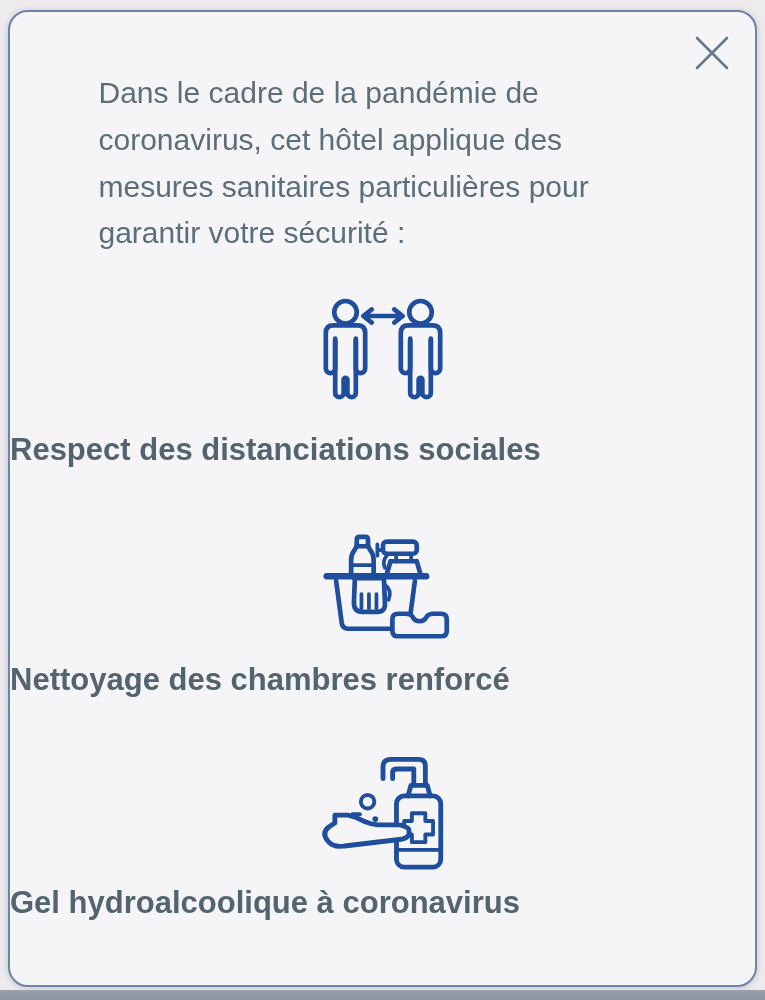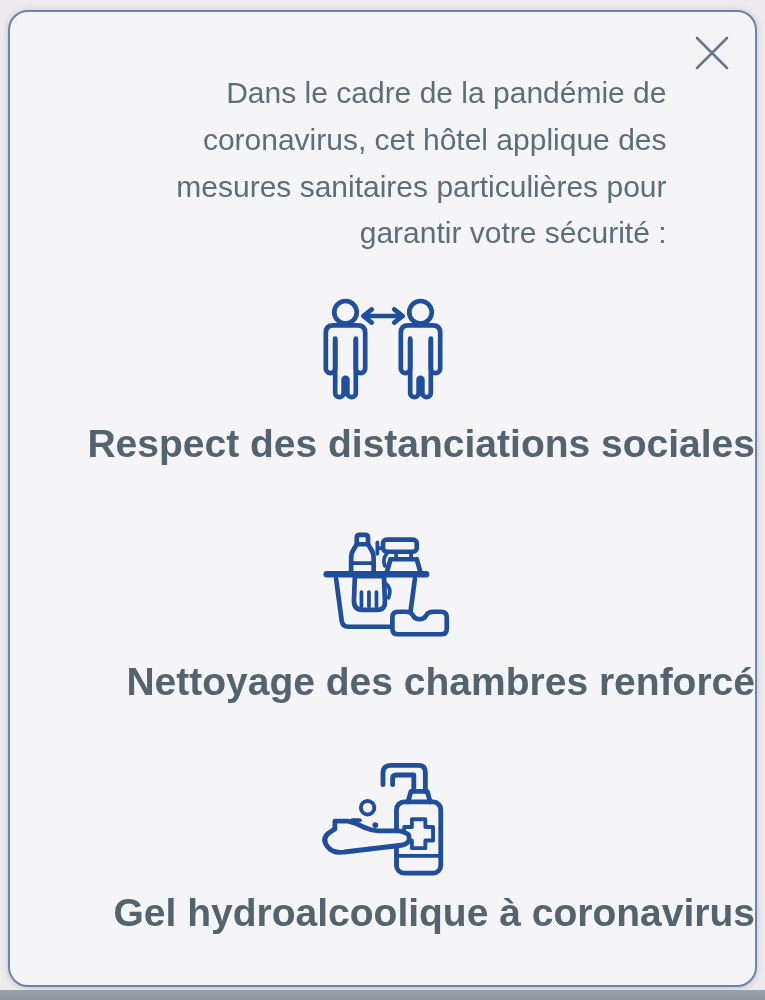--- a/index.html
+++ b/index.html
@@ -16,21 +16,21 @@
     position: absolute; left: 0; right: 0; bottom: 0; height: 10px;
     background: linear-gradient(#9aa1ab, var(--bottom-strip, #8e95a0));
   }
   .modal {
     position: absolute;
     top: 10px; left: 8px; right: 8px; bottom: 13px;
     background: var(--modal-bg, #f5f4f6);
     border: 2px solid var(--border-blue, #6d83a8);
     border-radius: 20px;
     box-shadow: 0 1px 6px rgba(60,70,90,0.25);
-    text-align: right;
+    text-align: left;
     box-sizing: border-box;
   }
   .close-btn {
     position: absolute; top: 16px; right: 18px;
     width: 50px; height: 50px;
     background: transparent; border: none; padding: 2px;
     cursor: pointer;
   }
   .close-btn svg { display: block; }
   .close-btn path {
@@ -55,26 +55,26 @@
   .m2 .ic { margin-top: 50px; }
   .m3 .ic { margin-top: 42px; }
   .ic .st {
     stroke: currentColor; fill: none;
     stroke-width: 5; stroke-linecap: round; stroke-linejoin: round;
   }
   .ic .st4 { stroke-width: 4; }
   .ic .bgfill { fill: var(--modal-bg, #f5f4f6); }
   .ic .solid { fill: currentColor; stroke: none; }
   .measure-label {
-    margin: 12px auto 0 auto;
-    font-size: 39px;
+    margin: 22px auto 0 auto;
+    font-size: 31px;
     font-weight: 700;
     color: var(--heading-color, #53646f);
   }
-  .m2 .measure-label { margin-top: 20px; padding-left: 22px; }
+  .m2 .measure-label { margin-top: 20px; }
   .m3 .measure-label { margin-top: 10px; }
 </style>
 </head>
 <body>
 
 <div class="modal" role="dialog">
 
   <button class="close-btn" aria-label="Fermer">
     <svg width="46" height="46" viewBox="0 0 46 46">
       <path d="M8,8 L38,38 M38,8 L8,38"></path>

